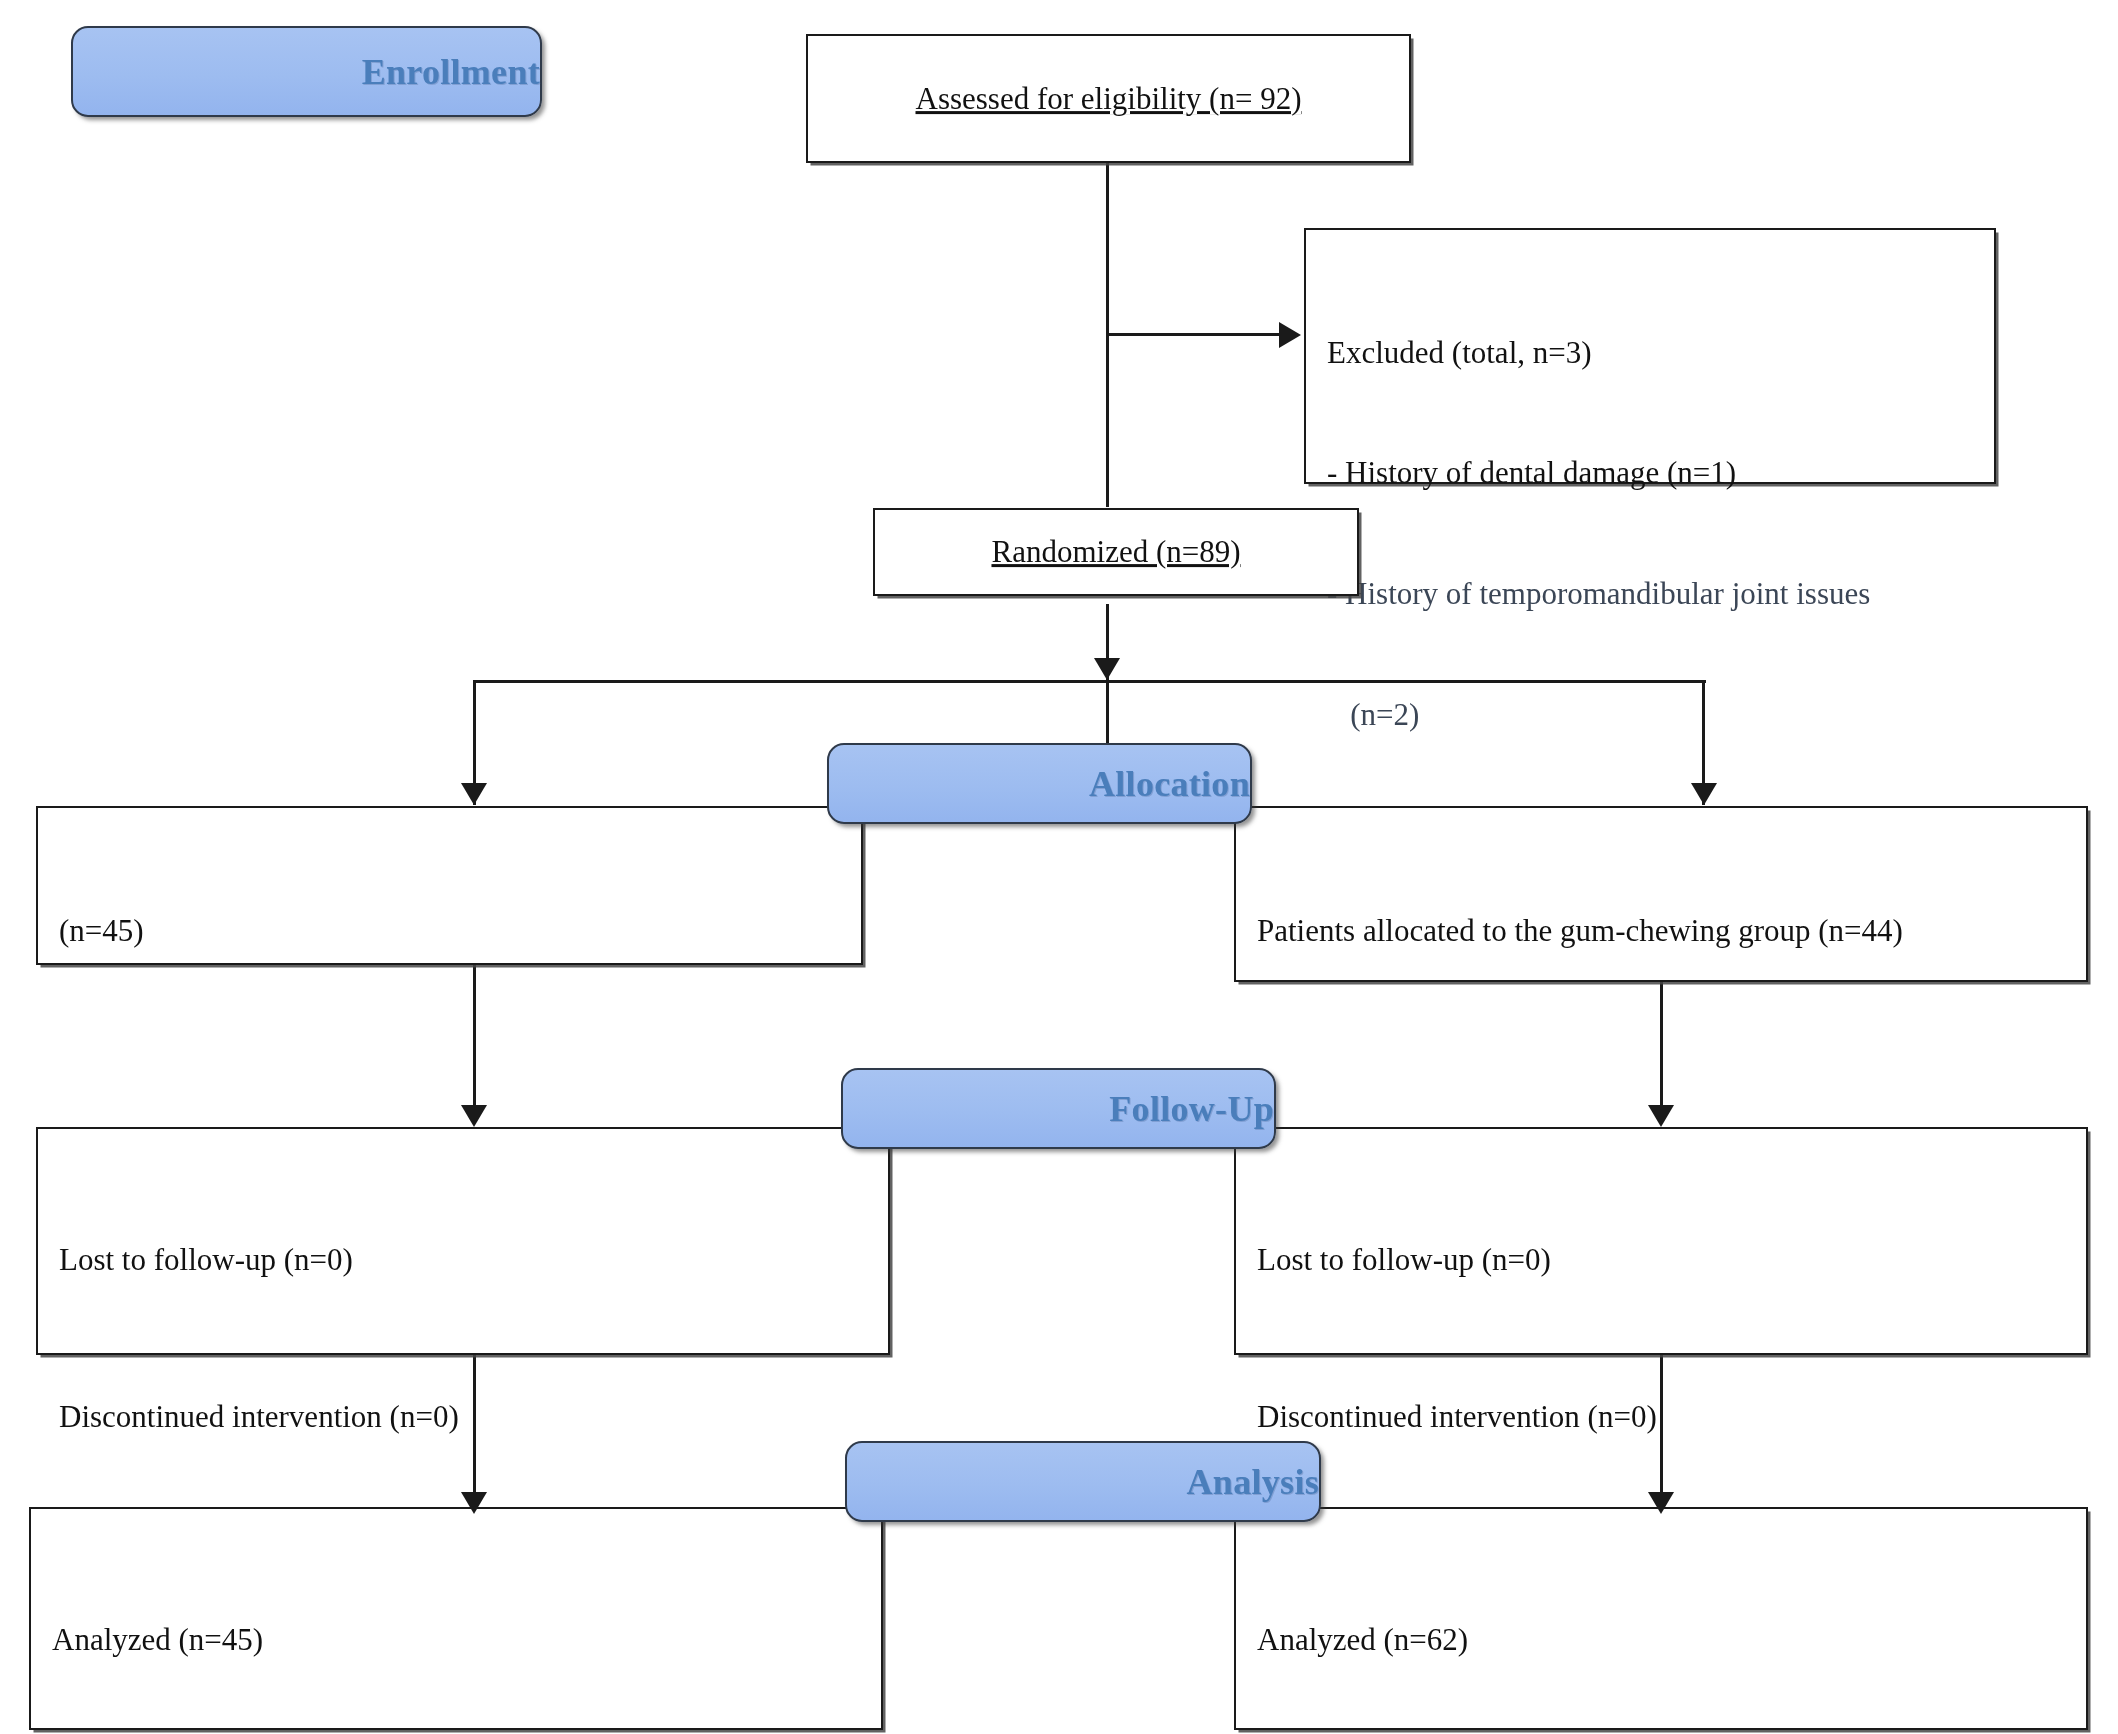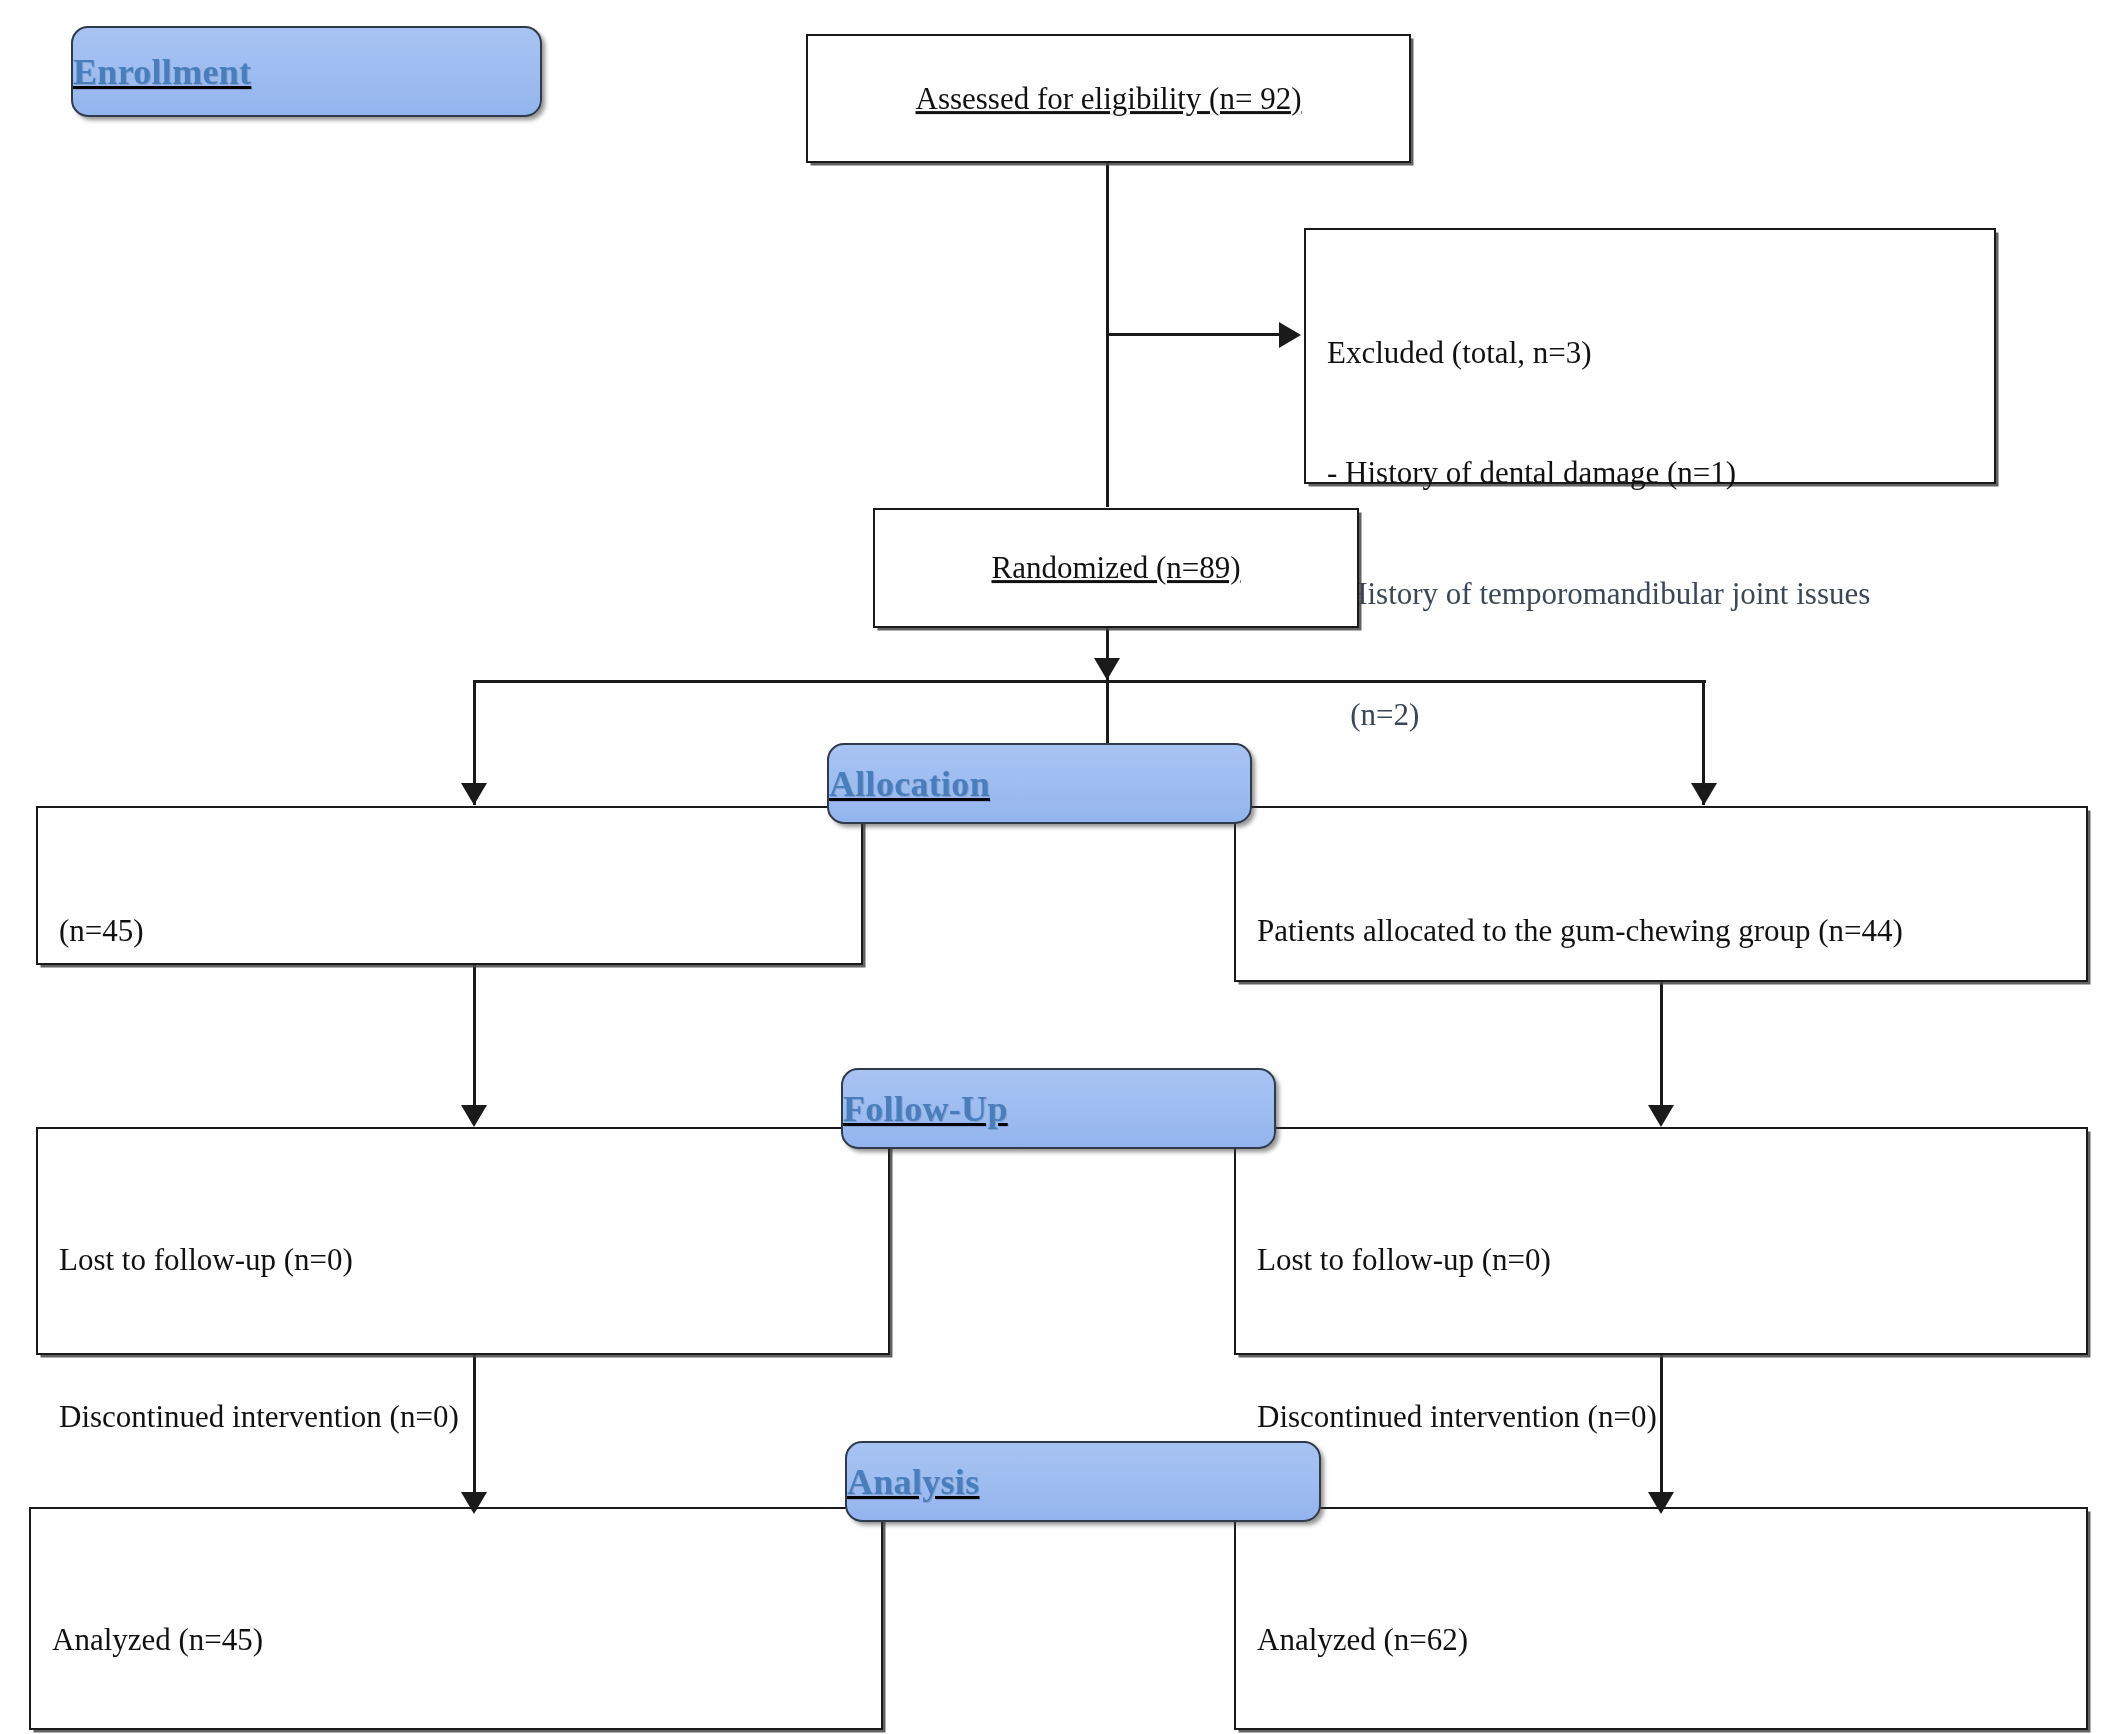--- a/index.html
+++ b/index.html
@@ -49,23 +49,22 @@
   
   .stage {
     position: absolute;
     box-sizing: border-box;
     border-radius: 17px;
     border: 2px solid #2f3a4a;
     background: linear-gradient(180deg, #a7c3f2 0%, #9dbcf0 55%, #93b4ee 100%);
     box-shadow: 3.5px 3.5px 4.6px -0.5px rgba(60,60,60,0.55);
     display: flex;
     align-items: center;
-    justify-content: flex-start;
+    justify-content: flex-end;
     z-index: 6;
-    text-decoration: underline;
   }
   .stage span {
     color: #4a7ebb;
     font-weight: bold;
     font-size: 36px;
     letter-spacing: 0.3px;
     text-shadow: 1px 1px 0 rgba(60,90,140,0.28);
   }
 
   
@@ -123,21 +122,21 @@
 
   <div class="flowbox" style="left:1304px; top:228px; width:692px; height:256px;">
     <div class="txt left-txt" style="top:28px; transform:none;">
       <div>Excluded (total, n=3)</div>
       <div style="margin-top:7px;">- History of dental damage (n=1)</div>
       <div class="blue-line" style="margin-top:7px;">- History of temporomandibular joint issues</div>
       <div class="blue-line">   (n=2)</div>
     </div>
   </div>
 
-  <div class="flowbox" style="left:873px; top:508px; width:486px; height:120px;">
+  <div class="flowbox" style="left:873px; top:508px; width:486px; height:88px;">
     <div class="txt center-txt">Randomized (n=89)</div>
   </div>
 
   <div class="vline" style="left:1106px; top:604px; height:139px;"></div>
   <div class="arrow-down" style="left:1094px; top:658px;"></div>
 
   <div class="hline" style="left:473px; top:680px; width:1233px;"></div>
 
   <div class="vline" style="left:473px; top:680px; height:125px;"></div>
   <div class="arrow-down" style="left:461px; top:783px;"></div>

